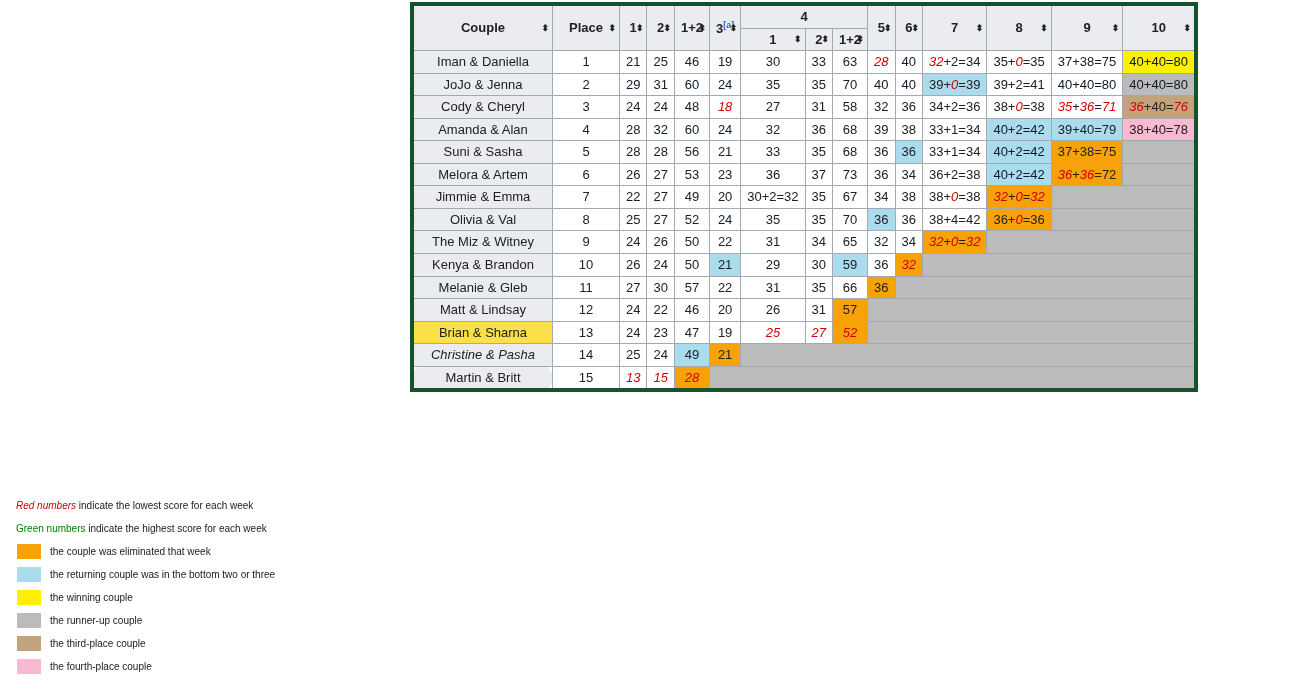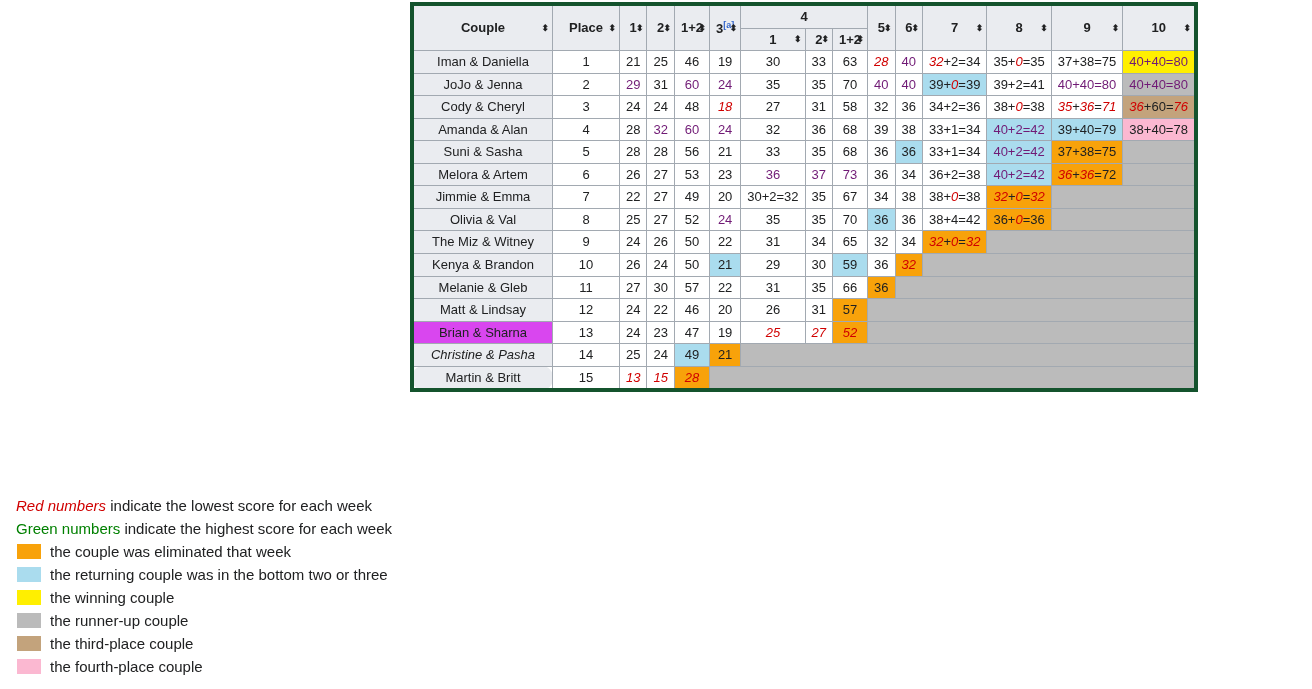--- a/index.html
+++ b/index.html
@@ -52,34 +52,34 @@
     line-height: 1;
     color: #202122;
     letter-spacing: -1px;
   }
   th.couple-h { width: 126px; padding-left: 10px; padding-right: 22px; }
   th.place-h { width: 54px; padding-left: 6px; padding-right: 20px;}
   .w4 { min-width: 48px; }
   th.group4 { text-align: center; }
   
   .red { color: #d00000; font-style: italic; }
-  .green { color: #701a75; }
+  .green { color: #0f172a; }
   .bg-elim { background: #f8a20a !important; }
   .bg-bottom { background: #aadcee !important; }
   .bg-win { background: #ffef00 !important; }
   .bg-runner { background: #bbbbbb !important; }
   .bg-third { background: #c3a37c !important; }
   .bg-fourth { background: #fbb8d1 !important; }
   .bg-empty { background: #bbbbbb; }
   
   .legend {
     position: absolute;
     left: 16px;
     top: 494px;
-    font-size: 15px;
+    font-size: 10px;
     line-height: 1;
   }
   .legend-row {
     display: flex;
     align-items: center;
     height: 23px;
   }
   .legend-text { white-space: nowrap; }
   .legend-text .red { color: #d00000; font-style: italic; }
   .legend-text .green { color: #008000; font-style: normal; }
@@ -212,21 +212,21 @@
             <td><span>48</span></td>
             <td><span class="red">18</span></td>
             <td><span>27</span></td>
             <td><span>31</span></td>
             <td><span>58</span></td>
             <td><span>32</span></td>
             <td><span>36</span></td>
             <td><span>34+2=36</span></td>
             <td><span>38+</span><span class="red">0</span><span>=38</span></td>
             <td><span class="red">35</span><span>+</span><span class="red">36</span><span>=</span><span class="red">71</span></td>
-            <td class="bg-third"><span class="red">36</span><span>+60=</span><span class="red">76</span></td>
+            <td class="bg-third"><span class="red">36</span><span>+40=</span><span class="red">76</span></td>
           </tr>
           <tr>
             <th class="couple" style="background: rgb(234, 236, 240); font-weight: normal;">Amanda &amp; Alan</th>
             <td>4</td>
             <td><span>28</span></td>
             <td><span class="green">32</span></td>
             <td><span class="green">60</span></td>
             <td><span class="green">24</span></td>
             <td><span>32</span></td>
             <td><span>36</span></td>
@@ -352,21 +352,21 @@
             <td><span>24</span></td>
             <td><span>22</span></td>
             <td><span>46</span></td>
             <td><span>20</span></td>
             <td><span>26</span></td>
             <td><span>31</span></td>
             <td class="bg-elim"><span>57</span></td>
             <td class="bg-empty" colspan="6">&nbsp;</td>
           </tr>
           <tr>
-            <th class="couple" style="background: #d946ef; font-weight: normal;">Brian &amp; Sharna</th>
+            <th class="couple" style="background: #fde047; font-weight: normal;">Brian &amp; Sharna</th>
             <td>13</td>
             <td><span>24</span></td>
             <td><span>23</span></td>
             <td><span>47</span></td>
             <td><span>19</span></td>
             <td><span class="red">25</span></td>
             <td><span class="red">27</span></td>
             <td class="bg-elim"><span class="red">52</span></td>
             <td class="bg-empty" colspan="6">&nbsp;</td>
           </tr>

